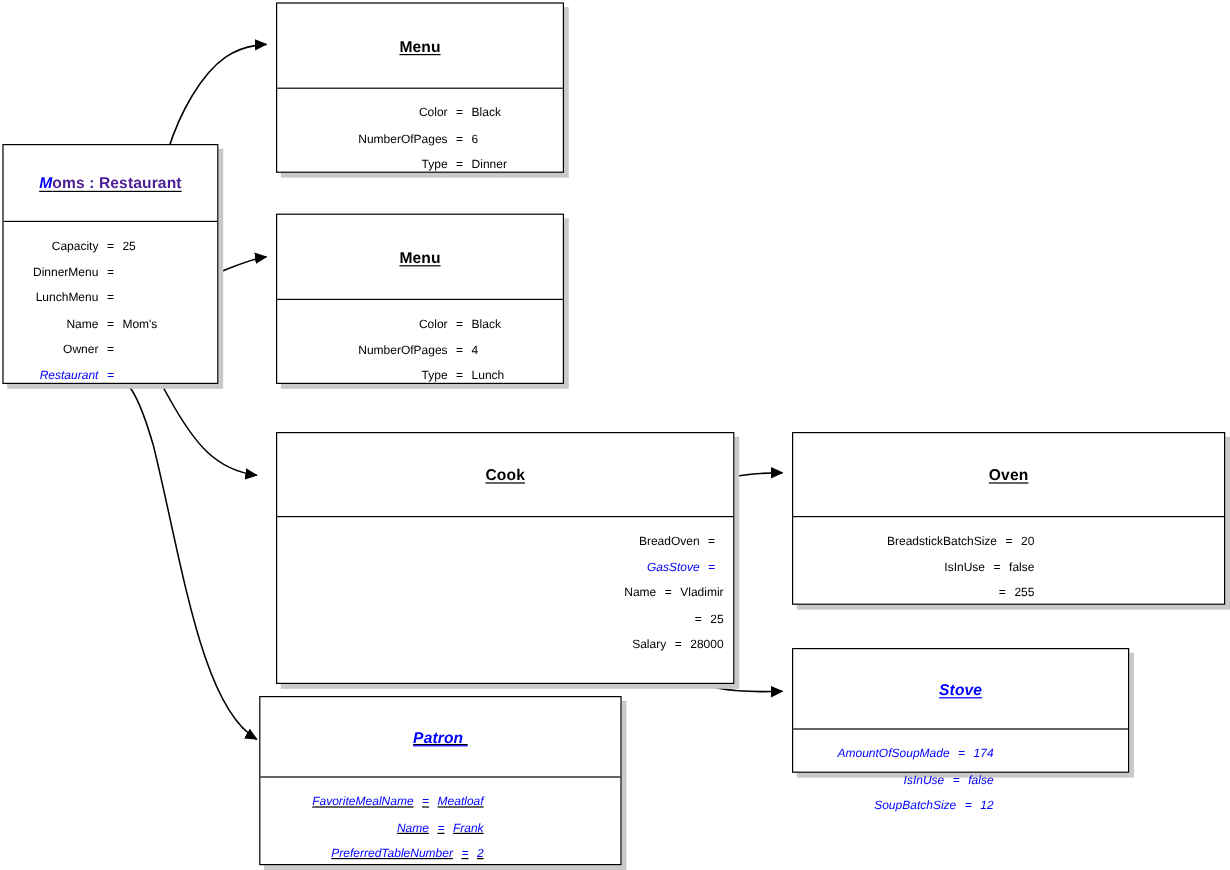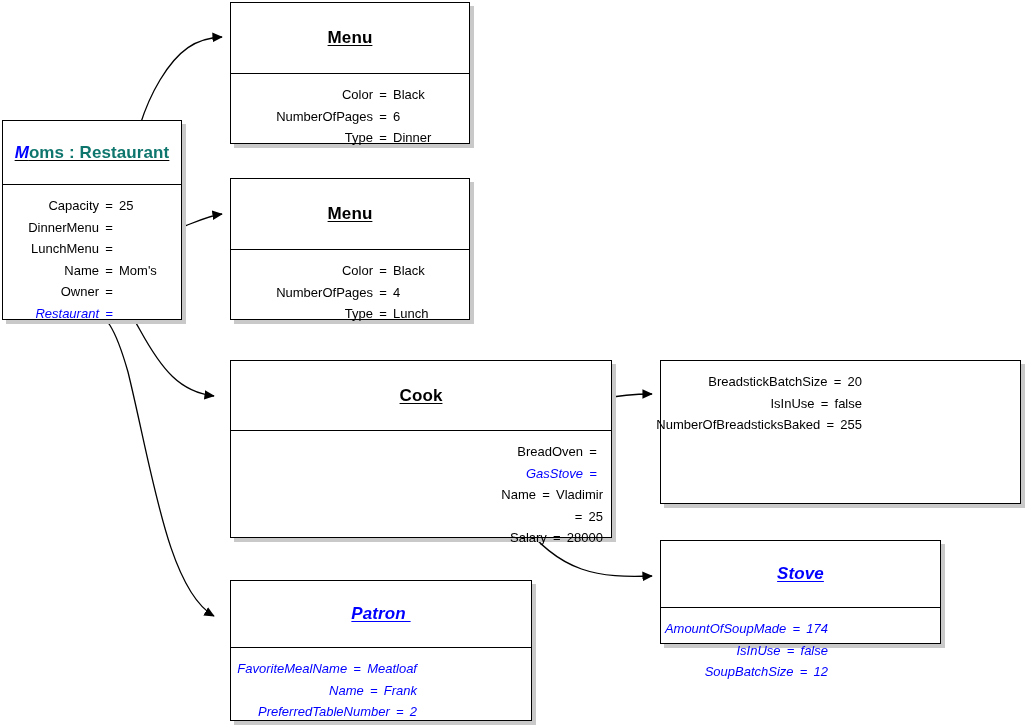--- a/index.html
+++ b/index.html
@@ -38,48 +38,48 @@
     box-shadow: 4px 4px 0 0 #c9c9c9;
   }
   .obj-title-bar {
     box-sizing: border-box;
     display: flex;
     align-items: center;
     justify-content: center;
     border-bottom: 1.4px solid #000000;
   }
   .obj-title {
-    font-size: 17px;
+    font-size: 13px;
     font-weight: bold;
     text-decoration: underline;
     text-underline-offset: 2px;
     white-space: pre;
     letter-spacing: 0.1px;
   }
   .obj-title.black { color: #000000; }
   .obj-title.blue  { color: #0000ff; font-style: italic; }
   
   .obj-title .lead {
     color: #0000ff;
     font-style: italic;
   }
   .obj-title .rest {
-    color: #0f766e;
+    color: #4c1d95;
     font-style: normal;
   }
 
   .obj-body {
     box-sizing: border-box;
     padding: 10px 8px 6px 8px;
   }
   .attr-row {
     display: flex;
     align-items: baseline;
     justify-content: flex-end;
-    font-size: 13px;
+    font-size: 10px;
     line-height: 21.5px;
     white-space: pre;
   }
   .attr-name {
     text-align: right;
   }
   .attr-eq {
     width: 20px;
     text-align: center;
     flex: 0 0 auto;
@@ -89,45 +89,45 @@
     min-width: 68px;
     flex: 0 0 auto;
   }
   .attr-row.black { color: #000000; font-style: normal; }
   .attr-row.blue  { color: #0000ff; font-style: italic; }
   .attr-row.linked .attr-val { min-width: 68px; }
 
   
   #box-restaurant { left: 2px;   top: 120px; width: 180px; height: 200px; }
   #box-restaurant .obj-title-bar { height: 64px; }
-  #box-restaurant .obj-body      { padding-right: 6px; }
+  #box-restaurant .obj-body      { padding-right: 23px; }
   #box-restaurant .attr-val      { min-width: 56px; }
 
   #box-menu-dinner { left: 230px; top: 2px;   width: 240px; height: 142px; }
   #box-menu-dinner .obj-title-bar { height: 71px; }
 
   #box-menu-lunch  { left: 230px; top: 178px; width: 240px; height: 142px; }
   #box-menu-lunch .obj-title-bar  { height: 71px; }
 
-  #box-cook { left: 230px; top: 360px; width: 382px; height: 178px; }
+  #box-cook { left: 230px; top: 360px; width: 382px; height: 210px; }
   #box-cook .obj-title-bar { height: 70px; }
   #box-cook .obj-body { }
   #box-cook .attr-val { min-width: 0; }
 
   #box-oven { left: 660px; top: 360px; width: 361px; height: 144px; }
   #box-oven .obj-title-bar { height: 70px; }
   #box-oven .obj-body { padding-right: 158px; }
   #box-oven .attr-val { min-width: 0; text-align: center; }
 
   #box-stove { left: 660px; top: 540px; width: 281px; height: 104px; }
   #box-stove .obj-title-bar { height: 67px; }
   #box-stove .obj-body { padding-right: 112px; }
   #box-stove .attr-val { min-width: 0; }
 
-  #box-patron { left: 230px; top: 580px; width: 302px; height: 141px; }
+  #box-patron { left: 216px; top: 580px; width: 302px; height: 141px; text-decoration: underline; }
   #box-patron .obj-title-bar { height: 67px; }
   #box-patron .obj-body { padding-right: 114px; }
   #box-patron .attr-val { min-width: 0; }
 </style>
 </head>
 <body>
 
 <div id="canvas">
 
   <svg id="links" viewBox="0 0 1025 725" width="1025" height="725">
@@ -262,33 +262,35 @@
       </div>
       <div class="attr-row black">
         <span class="attr-name">Salary</span>
         <span class="attr-eq">=</span>
         <span class="attr-val">28000</span>
       </div>
     </div>
   </div>
 
   <div class="obj-box" id="box-oven">
+    <div class="obj-title-bar">
+      <span class="obj-title black">Oven</span>
+    </div>
     <div class="obj-body">
       <div class="attr-row black">
         <span class="attr-name">BreadstickBatchSize</span>
         <span class="attr-eq">=</span>
         <span class="attr-val">20</span>
       </div>
       <div class="attr-row black">
         <span class="attr-name">IsInUse</span>
         <span class="attr-eq">=</span>
         <span class="attr-val">false</span>
       </div>
       <div class="attr-row black">
-        <span class="attr-name">NumberOfBreadsticksBaked</span>
         <span class="attr-eq">=</span>
         <span class="attr-val">255</span>
       </div>
     </div>
   </div>
 
   <div class="obj-box" id="box-stove">
     <div class="obj-title-bar">
       <span class="obj-title blue">Stove</span>
     </div>

